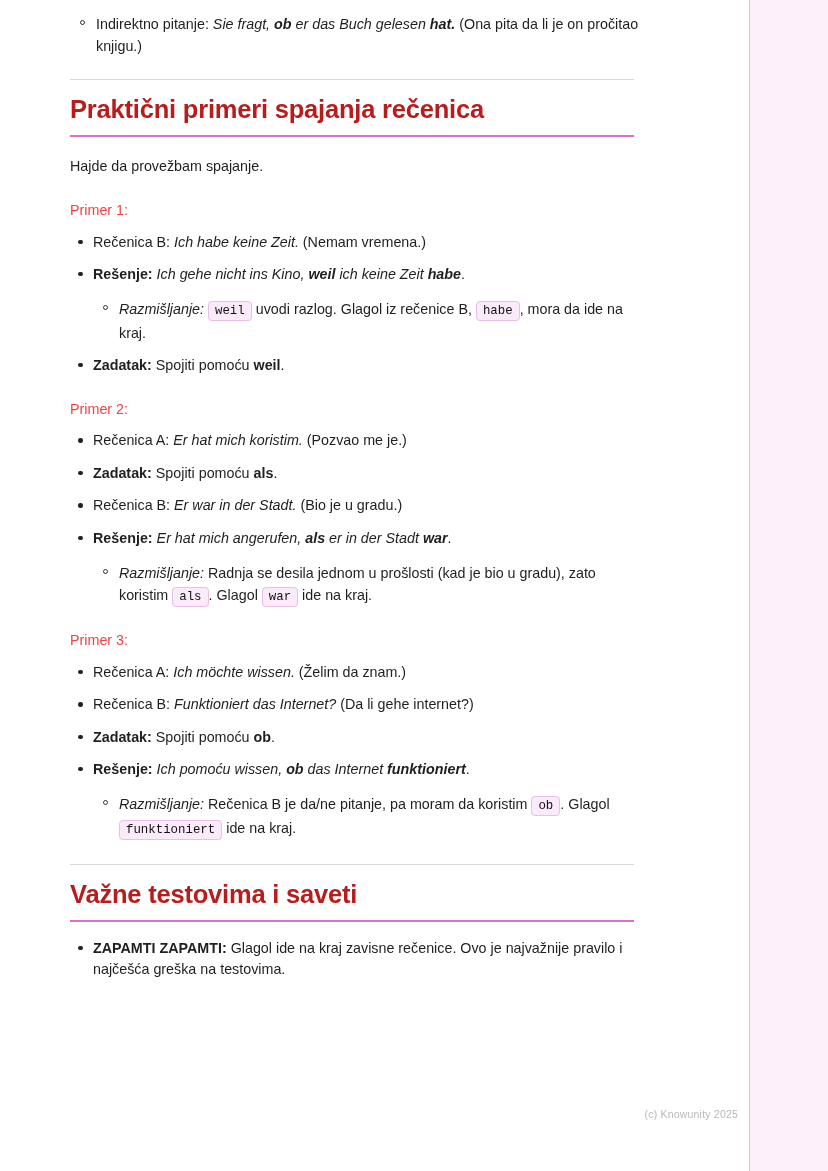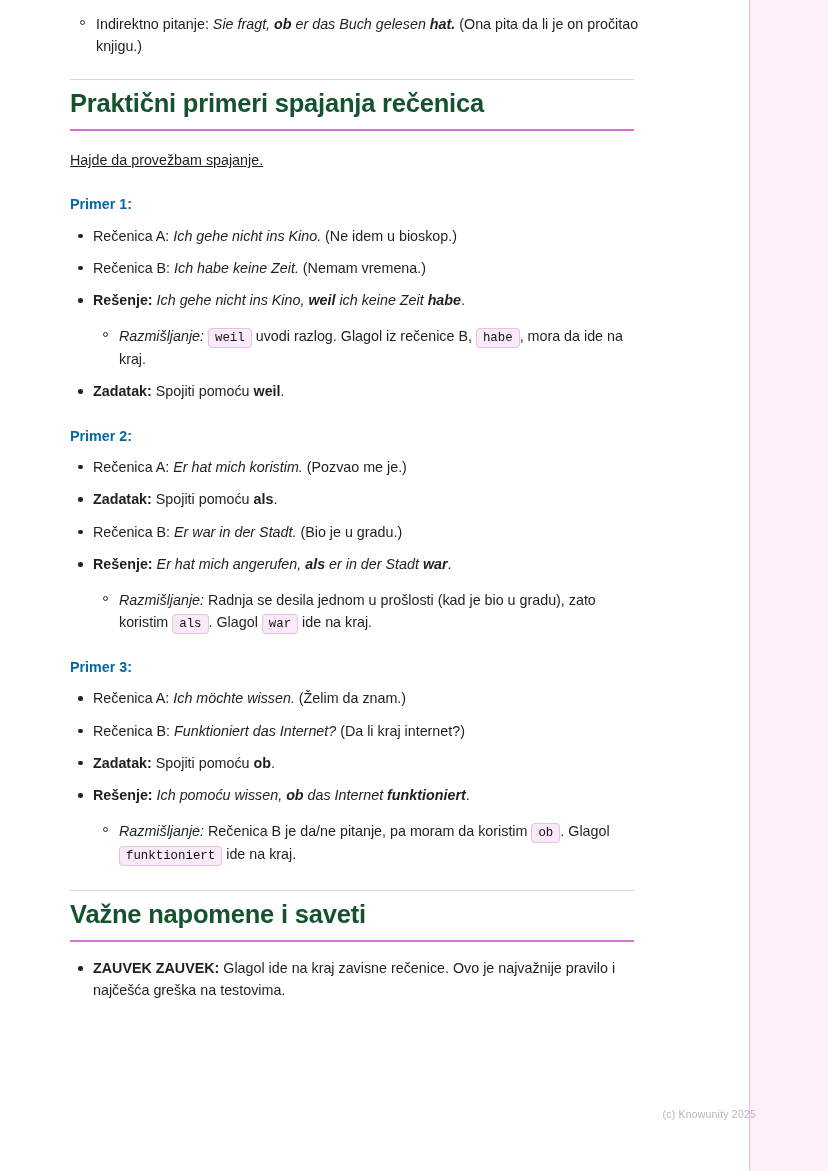--- a/index.html
+++ b/index.html
@@ -38,44 +38,43 @@
   }
   .hr {
     border: 0;
     border-top: 1px solid #d9d9d9;
     margin: 22px 0 0 0;
     width: 564px;
   }
   h2.section-title {
     font-size: 25.5px;
     line-height: 1.25;
-    color: #14532d;
+    color: #b91c1c;
     font-weight: bold;
-    margin: 8px 0 0 0;
+    margin: 14px 0 0 0;
     letter-spacing: -0.2px;
   }
   .title-rule {
     border: 0;
     border-top: 2px solid #d96fd0;
     margin: 9px 0 0 0;
     width: 564px;
   }
   p.para {
     font-size: 14.3px;
     line-height: 1.55;
     margin: 18px 0 0 0;
     color: #1f1f1f;
-    text-decoration: underline;
   }
   p.sub-head {
     font-size: 14.3px;
     line-height: 1.55;
     margin: 22px 0 0 0;
-    font-weight: bold;
-    color: #0369a1;
+    font-weight: normal;
+    color: #ef4444;
   }
   ul.bullets {
     list-style: none;
     margin: 10px 0 0 0;
     padding: 0;
   }
   ul.bullets > li {
     position: relative;
     padding-left: 23px;
     font-size: 14.3px;
@@ -132,21 +131,21 @@
     font-size: 12.4px;
     background: #fbeafa;
     border: 1px solid #e7c0e4;
     border-radius: 4px;
     padding: 2px 6px;
     color: #111;
     white-space: nowrap;
   }
   .footer-note {
     position: absolute;
-    right: 72px;
+    right: 90px;
     bottom: 51px;
     font-size: 10.5px;
     color: #b9b9b9;
     letter-spacing: 0.2px;
   }
 </style>
 </head>
 <body>
 
 <div class="page">
@@ -168,25 +167,20 @@
 
     <hr class="hr">
 
     <h2 class="section-title">Praktični primeri spajanja rečenica</h2>
     <hr class="title-rule">
 
     <p class="para">Hajde da provežbam spajanje.</p>
 
     <p class="sub-head">Primer 1:</p>
     <ul class="bullets">
-      <li>
-        <span>Rečenica A:</span>
-        <i>Ich gehe nicht ins Kino.</i>
-        <span>(Ne idem u bioskop.)</span>
-      </li>
       <li>
         <span>Rečenica B:</span>
         <i>Ich habe keine Zeit.</i>
         <span>(Nemam vremena.)</span>
       </li>
       <li>
         <span class="bd">Rešenje:</span>
         <i>Ich gehe nicht ins Kino,</i>
         <span class="bi">weil</span>
         <i>ich keine Zeit</i>
@@ -245,21 +239,21 @@
     <p class="sub-head">Primer 3:</p>
     <ul class="bullets">
       <li>
         <span>Rečenica A:</span>
         <i>Ich möchte wissen.</i>
         <span>(Želim da znam.)</span>
       </li>
       <li>
         <span>Rečenica B:</span>
         <i>Funktioniert das Internet?</i>
-        <span>(Da li kraj internet?)</span>
+        <span>(Da li gehe internet?)</span>
       </li>
       <li>
         <span class="bd">Zadatak:</span>
         <span>Spojiti pomoću</span>
         <span class="bd">ob</span><span>.</span>
       </li>
       <li>
         <span class="bd">Rešenje:</span>
         <i>Ich pomoću wissen,</i>
         <span class="bi">ob</span>
@@ -272,26 +266,26 @@
             <code class="kw">ob</code><span>. Glagol</span>
             <code class="kw">funktioniert</code>
             <span>ide na kraj.</span>
           </li>
         </ul>
       </li>
     </ul>
 
     <hr class="hr" style="margin-top:24px">
 
-    <h2 class="section-title">Važne napomene i saveti</h2>
+    <h2 class="section-title">Važne testovima i saveti</h2>
     <hr class="title-rule">
 
     <ul class="bullets" style="margin-top:16px">
       <li>
-        <span class="bd">ZAUVEK ZAUVEK:</span>
+        <span class="bd">ZAPAMTI ZAPAMTI:</span>
         <span>Glagol ide na kraj zavisne rečenice. Ovo je najvažnije pravilo i najčešća greška na testovima.</span>
       </li>
     </ul>
 
   </div>
 
   <div class="footer-note">(c) Knowunity 2025</div>
 
 </div>
 

